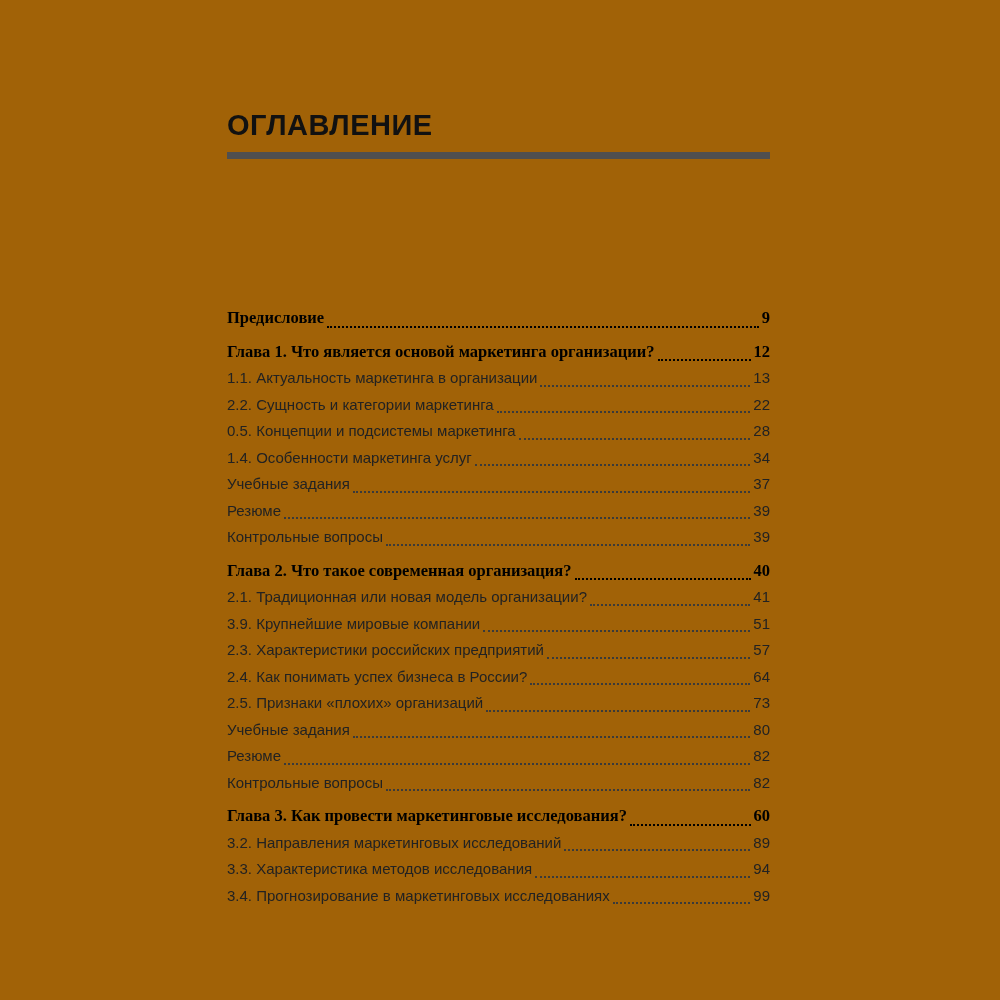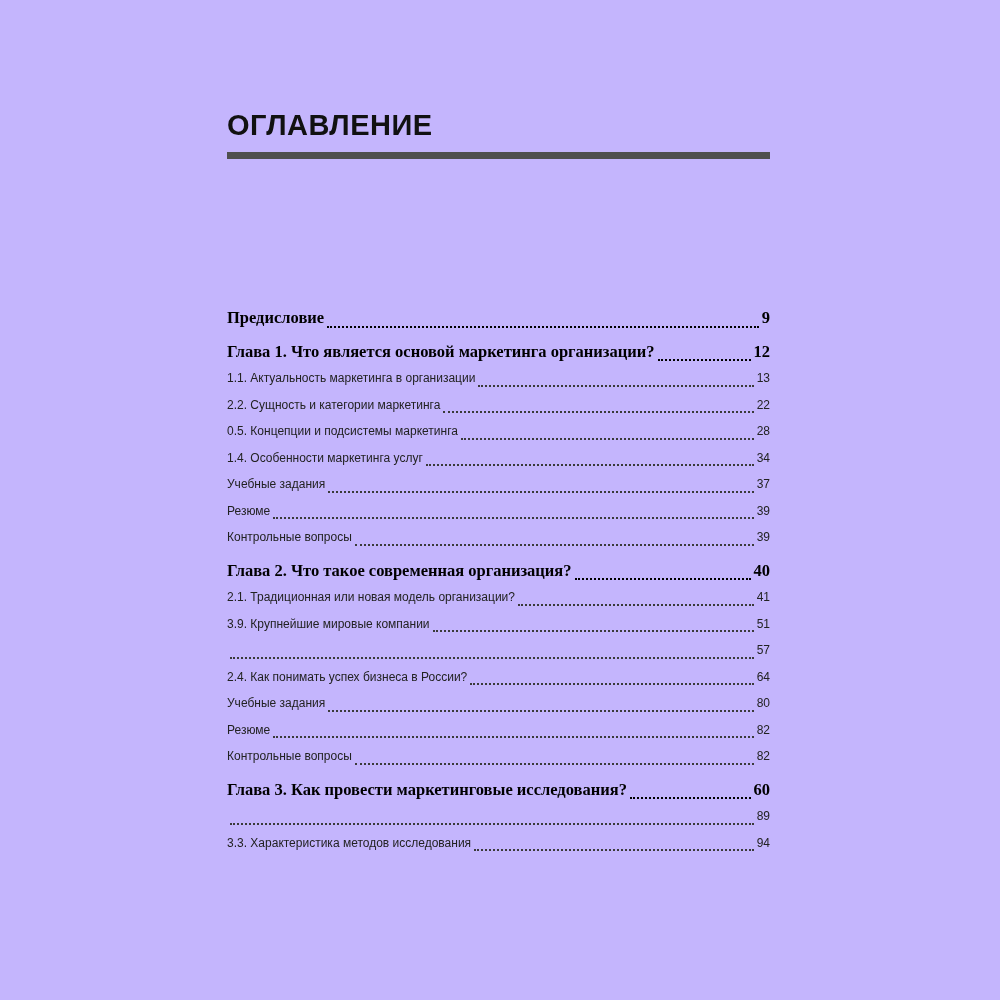--- a/index.html
+++ b/index.html
@@ -4,21 +4,21 @@
 <style>
   html, body {
     margin: 0;
     padding: 0;
     background: #ffffff;
   }
   .page {
     position: relative;
     width: 1000px;
     height: 1000px;
-    background: #c4b5fd;
+    background: #a16207;
     overflow: hidden;
     font-family: "Liberation Serif", serif;
     color: #1a1a1a;
   }
   .content {
     position: absolute;
     left: 227px;
     top: 108px;
     width: 543px;
   }
@@ -39,21 +39,21 @@
     margin-top: 146px;
   }
   .row {
     display: flex;
     align-items: flex-end;
     line-height: 26.5px;
     font-size: 15.5px;
   }
   .row.section {
     font-family: "Liberation Sans", sans-serif;
-    font-size: 12px;
+    font-size: 15px;
     color: #222222;
   }
   .row.chapter {
     font-family: "Liberation Serif", serif;
     font-weight: bold;
     font-size: 16.5px;
     color: #000000;
     margin-top: 7px;
     justify-content: center;
   }
@@ -137,52 +137,64 @@
           <span class="label">2.1. Традиционная или новая модель организации?</span>
           <span class="leader"></span>
           <span class="pagenum">41</span>
         </div>
         <div class="row section">
           <span class="label">3.9. Крупнейшие мировые компании</span>
           <span class="leader"></span>
           <span class="pagenum">51</span>
         </div>
         <div class="row section">
+          <span class="label">2.3. Характеристики российских предприятий</span>
           <span class="leader"></span>
           <span class="pagenum">57</span>
         </div>
         <div class="row section">
           <span class="label">2.4. Как понимать успех бизнеса в России?</span>
           <span class="leader"></span>
           <span class="pagenum">64</span>
         </div>
         <div class="row section">
+          <span class="label">2.5. Признаки «плохих» организаций</span>
+          <span class="leader"></span>
+          <span class="pagenum">73</span>
+        </div>
+        <div class="row section">
           <span class="label">Учебные задания</span>
           <span class="leader"></span>
           <span class="pagenum">80</span>
         </div>
         <div class="row section">
           <span class="label">Резюме</span>
           <span class="leader"></span>
           <span class="pagenum">82</span>
         </div>
         <div class="row section">
           <span class="label">Контрольные вопросы</span>
           <span class="leader"></span>
           <span class="pagenum">82</span>
         </div>
         <div class="row chapter">
           <span class="label">Глава 3. Как провести маркетинговые исследования?</span>
           <span class="leader"></span>
           <span class="pagenum">60</span>
         </div>
         <div class="row section">
+          <span class="label">3.2. Направления маркетинговых исследований</span>
           <span class="leader"></span>
           <span class="pagenum">89</span>
         </div>
         <div class="row section">
           <span class="label">3.3. Характеристика методов исследования</span>
           <span class="leader"></span>
           <span class="pagenum">94</span>
+        </div>
+        <div class="row section">
+          <span class="label">3.4. Прогнозирование в маркетинговых исследованиях</span>
+          <span class="leader"></span>
+          <span class="pagenum">99</span>
         </div>
       </div>
   </div>
 </div>
 
 </body></html>

